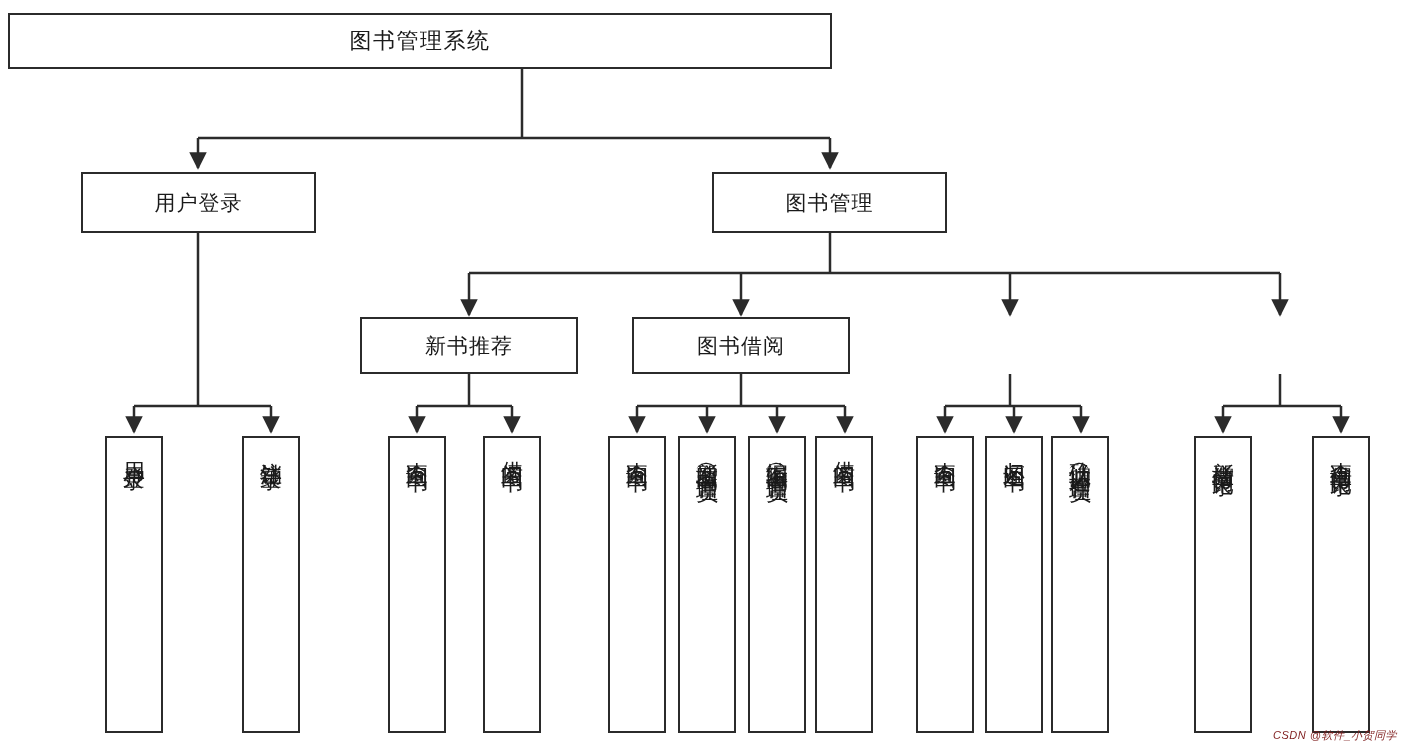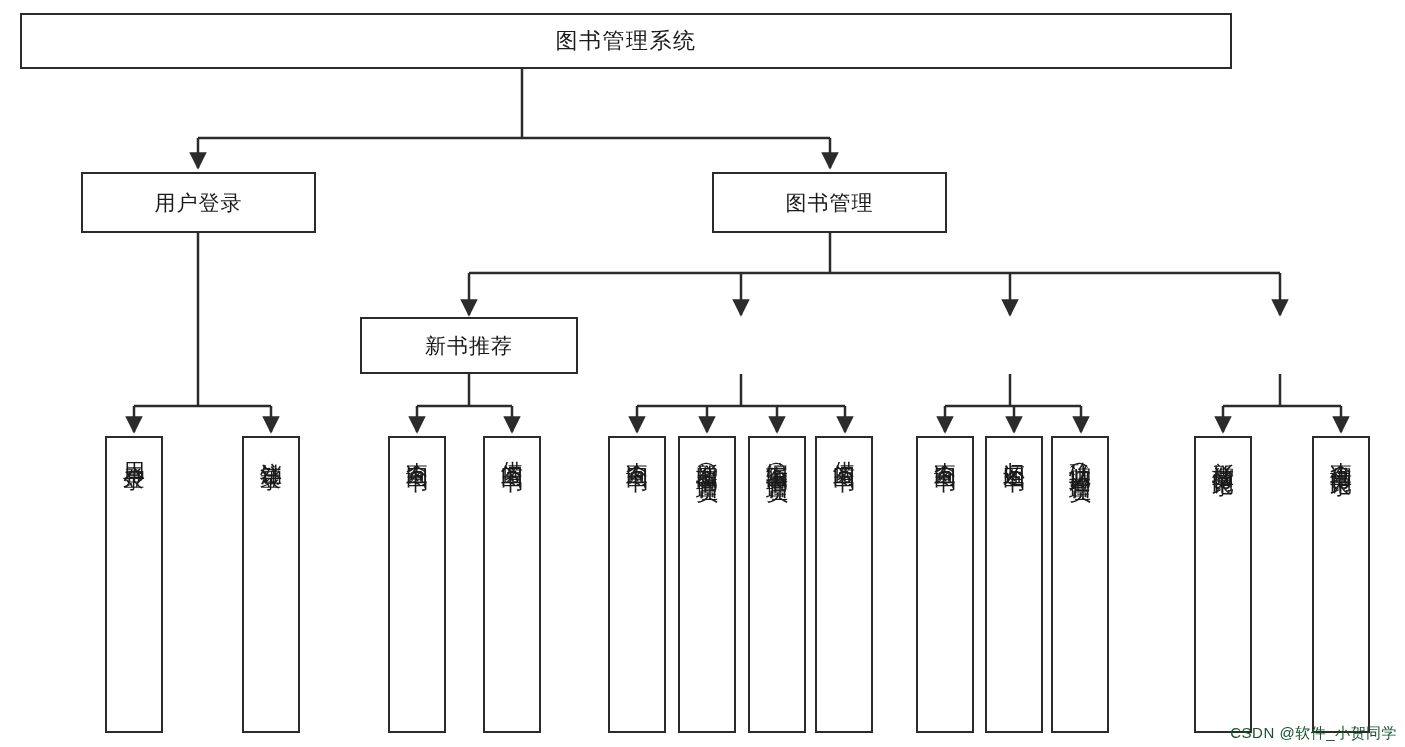--- a/index.html
+++ b/index.html
@@ -8,22 +8,22 @@
   svg.edges{position:absolute;left:0;top:0;width:1405px;height:747px;pointer-events:none;}
   .node{position:absolute;box-sizing:border-box;background:#ffffff;border:2px solid #2b2b2b;
         display:flex;align-items:center;justify-content:center;color:#1a1a1a;}
   .node.root{border-width:2px;}
   .node .label{display:block;text-align:center;line-height:1.12;}
   .node.h .label{font-size:21px;letter-spacing:1px;}
   .node.root .label{font-size:22px;letter-spacing:1.5px;}
   .node.v{align-items:flex-start;justify-content:center;padding-top:6px;}
   .node.v .label{writing-mode:vertical-rl;text-orientation:upright;
                  font-size:22px;line-height:1.18;letter-spacing:3px;white-space:pre;}
-  .watermark{position:absolute;right:8px;bottom:4px;font-size:15px;color:#14532d;
-             letter-spacing:0.5px;white-space:nowrap;}
+  .watermark{position:absolute;right:8px;bottom:4px;font-size:11px;color:#7f1d1d;
+             letter-spacing:0.5px;white-space:nowrap;font-style:italic;}
 </style>
 </head>
 <body>
 
 <div id="canvas">
 
   <svg class="edges" viewBox="0 0 1405 747" xmlns="http://www.w3.org/2000/svg">
     <defs>
       <marker id="arrow" viewBox="0 0 10 10" refX="9" refY="5" markerWidth="7" markerHeight="7" orient="auto-start-reverse">
         <path d="M 0 0 L 10 5 L 0 10 z" fill="#2b2b2b"></path>
@@ -66,33 +66,36 @@
       <path d="M 1014 406 L 1014 432" marker-end="url(#arrow)"></path>
       <path d="M 1081 406 L 1081 432" marker-end="url(#arrow)"></path>
 
       <path d="M 1280 374 L 1280 406"></path>
       <path d="M 1223 406 L 1341 406"></path>
       <path d="M 1223 406 L 1223 432" marker-end="url(#arrow)"></path>
       <path d="M 1341 406 L 1341 432" marker-end="url(#arrow)"></path>
     </g>
   </svg>
 
-  <div class="node root h" style="left:20px;top:13px;width:1212px;height:56px;font-family:Liberation Serif, serif;">
+  <div class="node root h" style="left:8px;top:13px;width:824px;height:56px;font-family:Liberation Serif, serif;">
     <span class="label">图书管理系统</span>
   </div>
 
   <div class="node h" style="left:81px;top:172px;width:235px;height:61px;">
     <span class="label">用户登录</span>
   </div>
   <div class="node h" style="left:360px;top:317px;width:218px;height:57px;">
     <span class="label">新书推荐</span>
   </div>
 
   <div class="node h" style="left:712px;top:172px;width:235px;height:61px;">
     <span class="label">图书管理</span>
+  </div>
+  <div class="node h" style="left:632px;top:317px;width:218px;height:57px;">
+    <span class="label">图书借阅</span>
   </div>
 
   <div class="node v" style="left:105px;top:436px;width:58px;height:297px;">
     <span class="label">用户登录</span>
   </div>
   <div class="node v" style="left:242px;top:436px;width:58px;height:297px;">
     <span class="label">注销登录</span>
   </div>
 
   <div class="node v" style="left:388px;top:436px;width:58px;height:297px;">

